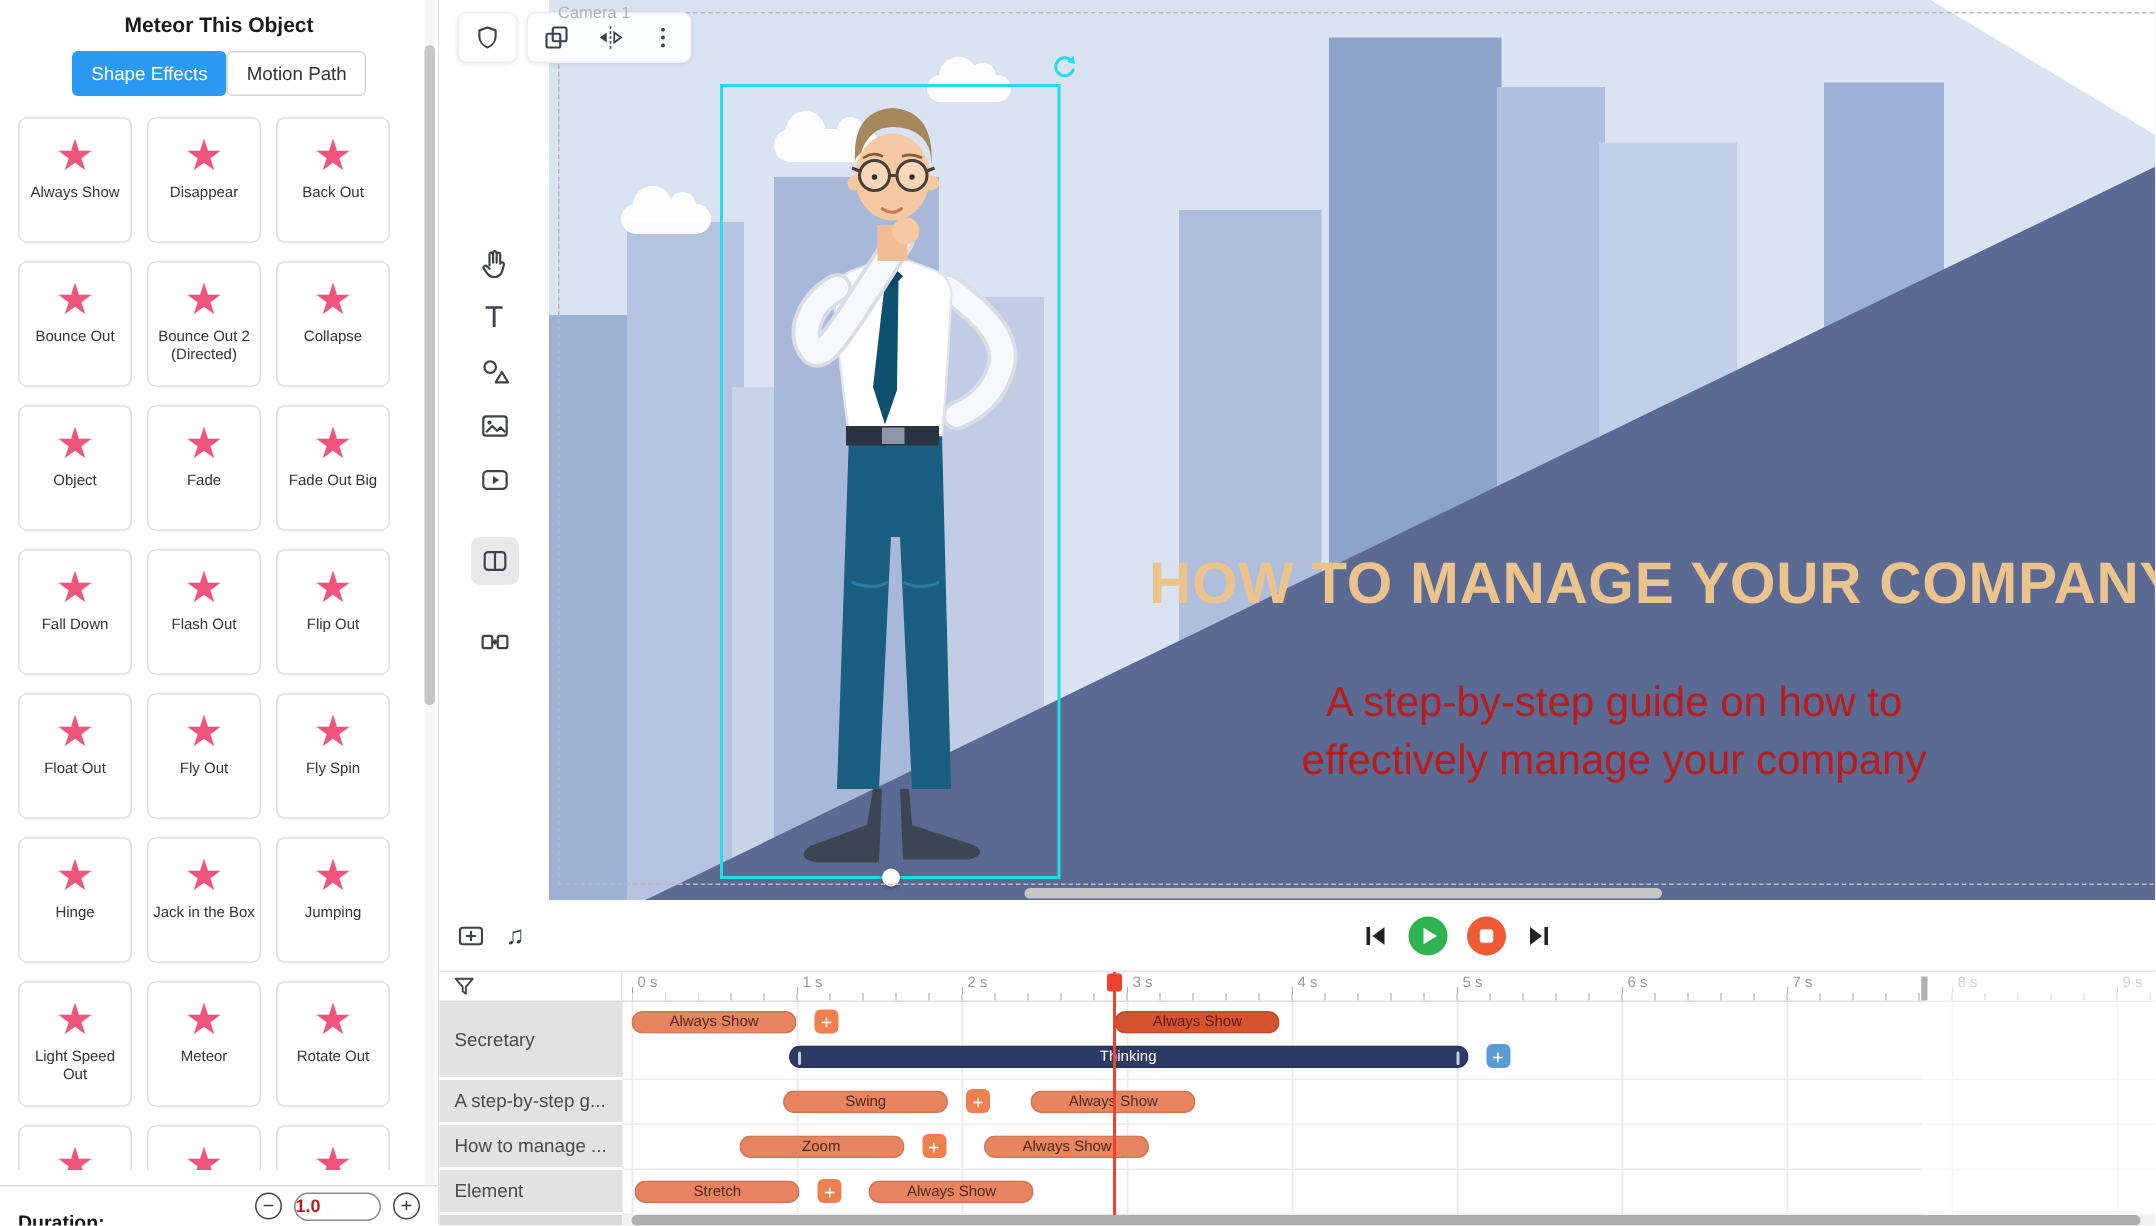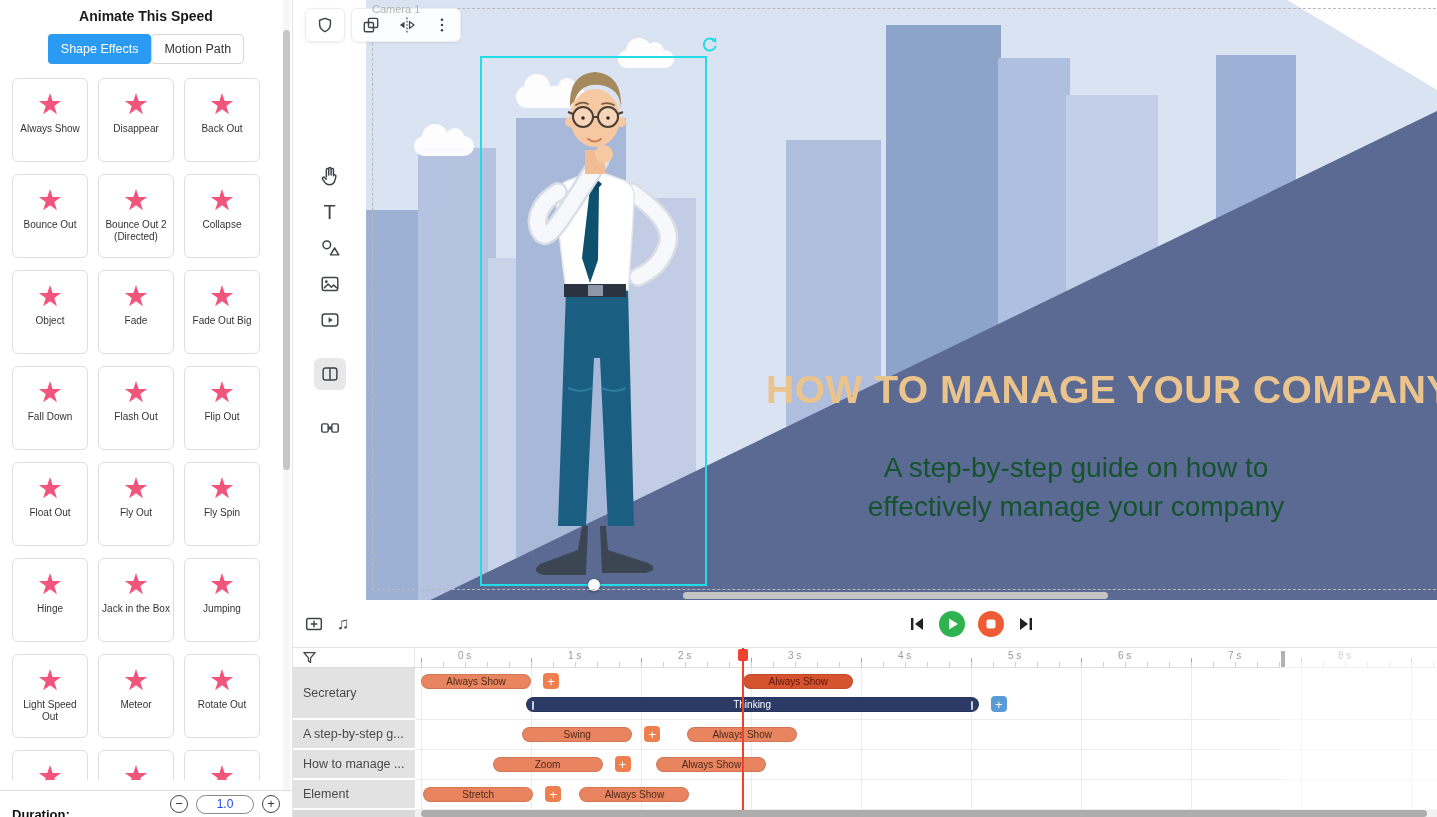--- a/index.html
+++ b/index.html
@@ -27,21 +27,21 @@
   .panel-scrollbar .thumb { position:absolute; top:30px; left:0; width:7px; height:440px;
     background:#c6c6c6; border-radius:4px; }
   .duration-bar { position:absolute; left:0; bottom:0; width:100%; height:27px; background:#fff;
     border-top:1px solid #ddd; display:flex; align-items:center; padding:0 12px; z-index:5; }
   .dur-label { font-size:13px; font-weight:bold; color:#111;margin-top:20px; }
   .dur-controls { margin-left:auto; display:flex; align-items:center; gap:8px; }
   .circle-btn { width:18px; height:18px; border-radius:50%; border:1.5px solid #444; background:#fff;
     color:#333; font-size:13px; line-height:14px; cursor:pointer; display:flex;
     align-items:center; justify-content:center; padding:0; font-family:inherit; }
   .dur-input { width:58px; height:19px; border:1.5px solid #888; border-radius:10px;
-    text-align:center; font-size:12px; color:#1d4ed8; font-family:inherit; }
+    font-size:12px; color:#b91c1c; font-family:inherit;font-weight:bold; }
 
   
   .main { position:relative; width:1144px; height:817px; display:flex; flex-direction:column; }
   .canvas-row { position:relative; height:600px; display:flex; }
   .tool-strip { width:73px; background:#fff; display:flex; flex-direction:column;
     align-items:center; padding-top:160px; gap:4px; flex:0 0 auto; }
   .tool-btn { width:32px; height:32px; border:none; background:transparent; border-radius:6px;
     display:flex; align-items:center; justify-content:center; cursor:pointer; color:#3f4347; }
   .tool-btn.active { background:#e8e8e8; }
   .tool-btn.gap-top { margin-top:18px; }
@@ -102,21 +102,21 @@
   
   .timeline { position:relative; height:169px; background:#fff; }
   .tl-ruler-row { display:flex; height:20px; border-bottom:1px solid #ddd; }
   .tl-corner { width:122px; display:flex; align-items:center; padding-left:8px;
     border-right:1px solid #e6e6e6; }
   .ruler-track { position:relative; flex:1; background-image:
       repeating-linear-gradient(to right, #d2d2d2 0 1px, transparent 1px 22px),
       repeating-linear-gradient(to right, #a8a8a8 0 1px, transparent 1px 110px);
     background-size:100% 5px, 100% 9px; background-position:6px bottom, 6px bottom;
     background-repeat:no-repeat; cursor:pointer; }
-  .ruler-label { position:absolute; top:2px; font-size:10px; color:#999;margin-left:33px; }
+  .ruler-label { position:absolute; top:2px; font-size:10px; color:#999; }
   .scene-end-tick { position:absolute; bottom:0; width:4px; height:16px; background:#565656; }
   .tl-rows { display:flex; flex-direction:column; }
   .tl-row { display:flex; height:30px; }
   .tl-row.tall { height:52px; }
   .tl-label { width:122px; background:#e2e2e2; border-bottom:2px solid #fff; color:#4a4a4a;
     font-size:12.5px; display:flex; align-items:center; padding-left:10px; cursor:pointer; }
   .tl-track { position:relative; flex:1; border-bottom:1px solid #ececec;
     background-image:repeating-linear-gradient(to right, #ececec 0 1px, transparent 1px 110px);
     background-position:6px 0; }
   .bar { position:absolute; height:15px; border-radius:8px; display:flex; align-items:center;
@@ -138,21 +138,21 @@
     pointer-events:none; z-index:5; }
   .playhead { position:absolute; top:0; bottom:7px; width:2px; z-index:6; cursor:ew-resize; }
   .ph-handle { position:absolute; top:1px; left:-4px; width:10px; height:12px; border-radius:2px; }
 </style>
 </head>
 <body>
 
 <div class="app">
 
   <aside class="left-panel">
-    <div class="panel-title">Animate This Speed</div>
+    <div class="panel-title">Meteor This Object</div>
     <div class="tabs">
       <button class="tab active" style="background: rgb(43, 154, 243);">Shape Effects</button>
       <button class="tab">Motion Path</button>
     </div>
     <div class="effects-grid">
         <div class="fx-card">
           <span class="fx-star" style="color: rgb(242, 85, 124);">★</span>
           <span class="fx-label">Always Show</span>
         </div>
         <div class="fx-card">
@@ -354,21 +354,21 @@
 
         <div class="selection-box">
           <svg class="rotate-handle" width="18" height="18" viewBox="0 0 18 18">
               <path d="M14.5 10.5a6 6 0 1 1-1.2-6" fill="none" stroke="#22dce6" stroke-width="2" stroke-linecap="round"></path>
               <polygon points="14.8,1.2 15.6,6.6 10.5,5.4" fill="#22dce6"></polygon>
             </svg>
           <div class="handle-dot"></div>
         </div>
 
         <div class="slide-title" style="color: rgb(234, 196, 140);">HOW TO MANAGE YOUR COMPANY</div>
-        <div class="slide-sub" style="color: #14532d; text-align: center;">
+        <div class="slide-sub" style="color: #b91c1c; text-align: center;">
           <span>A step-by-step guide on how to</span><br>
           <span>effectively manage your company</span>
         </div>
 
         <div class="camera-frame"></div>
         <span class="camera-label">Camera 1</span>
 
         <div class="canvas-hscroll">
             <div class="thumb"></div>
           </div>

